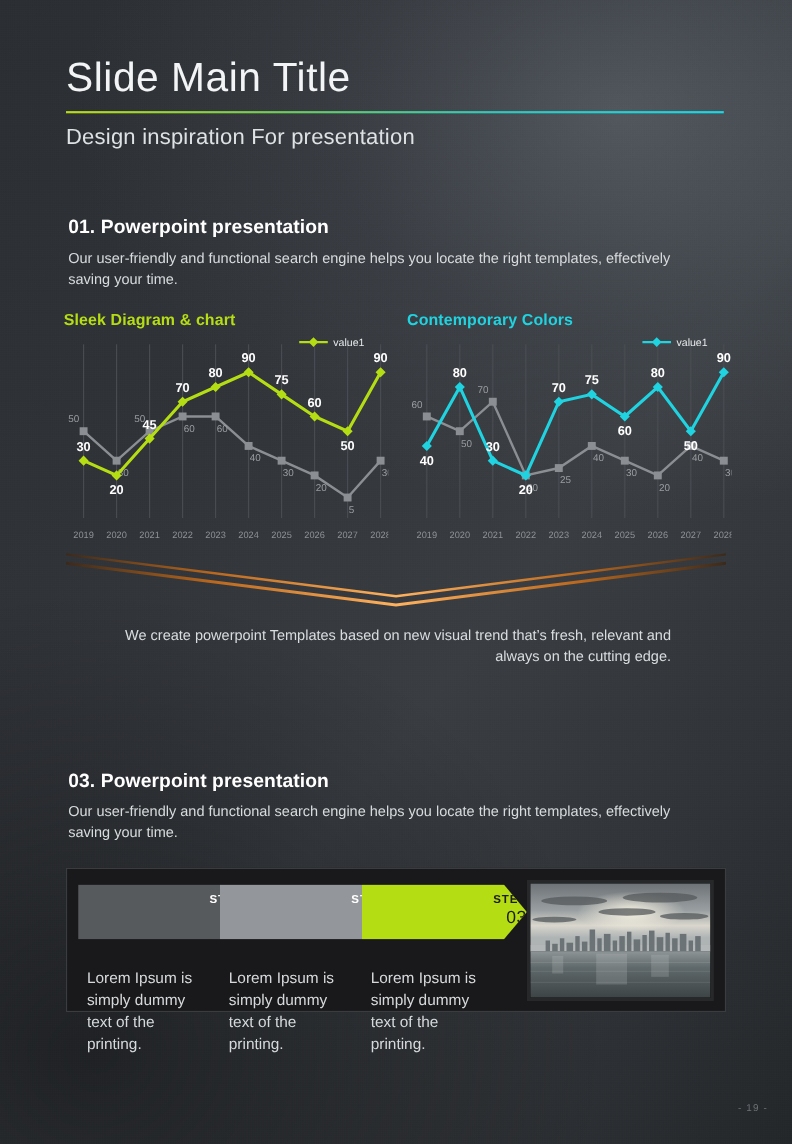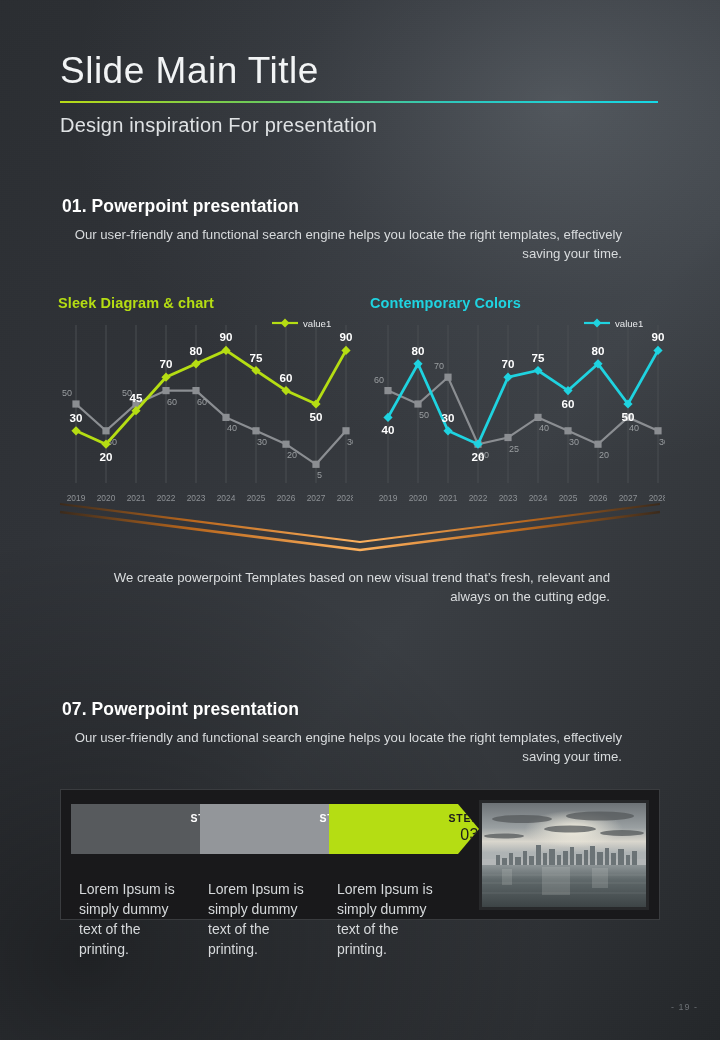--- a/index.html
+++ b/index.html
@@ -38,26 +38,25 @@
   }
 
   
   .section-head{
     position:absolute;left:62px;width:600px;
   }
   .sec-title{font-size:17.5px;font-weight:bold;color:#ffffff;letter-spacing:.1px;}
   .sec-body{
     margin-top:9px;font-size:13.2px;line-height:1.42;color:#d8dbdd;font-weight:400;
     max-width:560px;
-    text-align:right;
   }
 
   
   #charts{position:absolute;left:58px;top:283px;width:608px;height:222px;}
-  .chart-block{position:absolute;top:12px;width:295px;height:222px;}
+  .chart-block{position:absolute;top:0;width:295px;height:222px;}
   .chart-title{font-size:14.5px;font-weight:bold;letter-spacing:.1px;}
   .chart-svg{position:absolute;left:0;top:18px;}
   .axis-label{font-size:8.4px;fill:#8e9296;font-family:"Liberation Sans",sans-serif;}
   .lbl-hi{font-size:11.6px;font-weight:bold;fill:#ffffff;font-family:"Liberation Sans",sans-serif;}
   .lbl-lo{font-size:9px;fill:#9a9ea1;font-family:"Liberation Sans",sans-serif;}
   .legend-text{font-size:9.6px;fill:#e8eaec;font-family:"Liberation Sans",sans-serif;}
   .grid-line{stroke:#4a4e53;stroke-width:1;}
 
   
   #divider{position:absolute;left:60px;top:502px;width:600px;height:58px;}
@@ -287,21 +286,21 @@
         <stop offset="1" stop-color="#3a2a1c"></stop>
       </linearGradient>
     </defs>
     <polyline points="0,10 300,48 600,10" fill="none" stroke="url(#ogr)" stroke-width="2.6"></polyline>
     <polyline points="0,2 300,40 600,2" fill="none" stroke="url(#ogr)" stroke-width="2.2"></polyline>
   </svg>
 
   <div id="caption">We create powerpoint Templates based on new visual trend that’s fresh, relevant and always on the cutting edge.</div>
 
   <div class="section-head" style="top:699px;">
-    <div class="sec-title">07. Powerpoint presentation</div>
+    <div class="sec-title">03. Powerpoint presentation</div>
     <div class="sec-body">Our user-friendly and functional search engine helps you locate the right templates, effectively saving your time.</div>
   </div>
 
   <div id="panel">
     <div id="steps">
 
       <div class="chev first" style="left:0;background:#575a5d;">
         <div class="s-word" style="color:#ffffff;">STEP</div>
         <div class="s-num" style="color:#e5e5e5;">01</div>
       </div>

